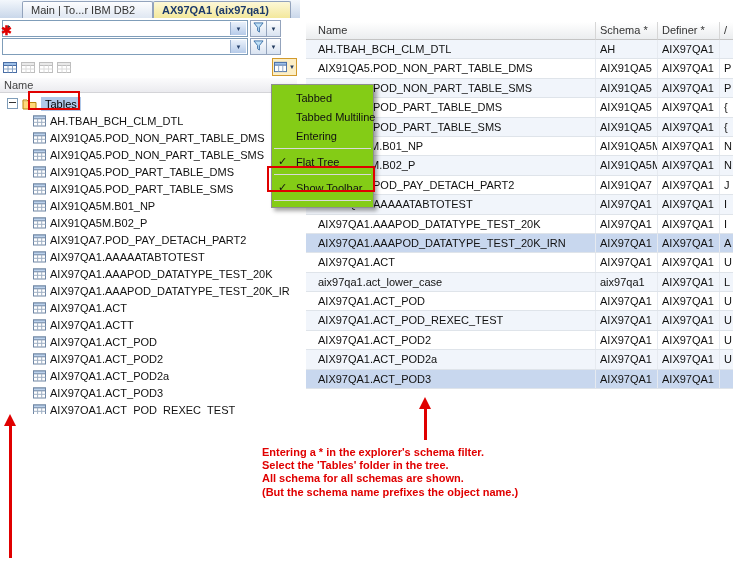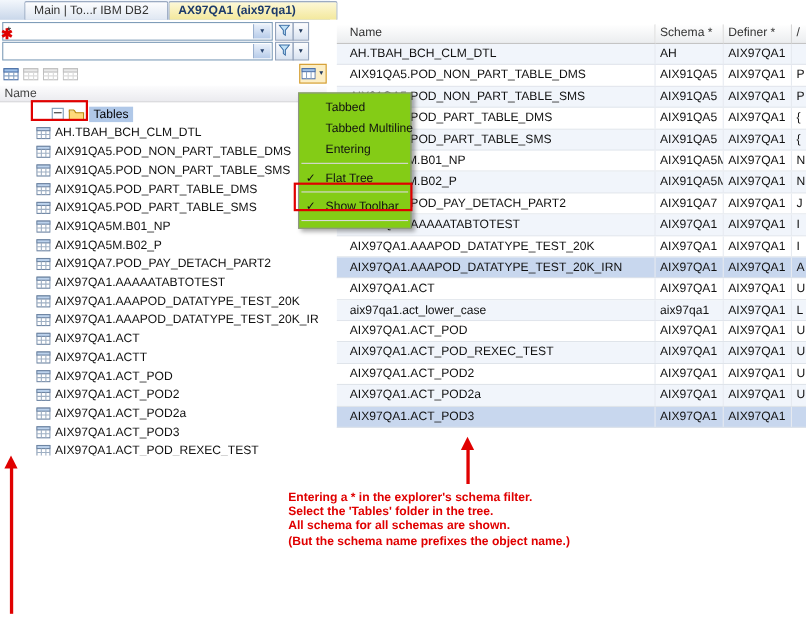--- a/index.html
+++ b/index.html
@@ -6,21 +6,21 @@
   body{font-family:"Liberation Sans",sans-serif;}
   #screen{position:relative;width:733px;height:565px;background:#fff;overflow:hidden;}
 
   
   #tabbar{position:absolute;left:0;top:0;width:300px;height:18px;
     background:linear-gradient(#f3f7fc,#c9d7ea);}
   .tab{position:absolute;top:1px;height:17px;font-size:11px;line-height:16px;
     padding:0 8px;border:1px solid #93a3bc;border-bottom:none;
     border-radius:2px 2px 0 0;box-sizing:border-box;white-space:nowrap;overflow:hidden;}
   .tab.inactive{left:22px;width:131px;background:linear-gradient(#fdfdfe,#dfe7f2);color:#333;}
-  .tab.active{left:153px;width:154px;background:linear-gradient(#fdf8d7,#f3e89c);
+  .tab.active{left:153px;width:138px;background:linear-gradient(#fdf8d7,#f3e89c);
     font-weight:bold;color:#1c3a6a;}
 
   
   .combo{position:absolute;height:17px;background:#fff;border:1px solid #7f9db9;box-sizing:border-box;}
   .combo .ctext{position:absolute;left:3px;top:1px;font-size:11px;line-height:14px;}
   .combo .carrow{position:absolute;right:1px;top:1px;bottom:1px;width:15px;
     background:linear-gradient(#eaf1fb,#b6cbe9);border-left:1px solid #9ab0cf;
     font-size:6px;color:#27436e;display:flex;align-items:center;justify-content:center;}
   .sqbtn{position:absolute;height:17px;border:1px solid #93a3bc;box-sizing:border-box;
     background:linear-gradient(#fdfdfe,#d9e3f1);display:flex;align-items:center;justify-content:center;padding:0;}
@@ -29,21 +29,21 @@
   .tbicon.dis{opacity:.42;filter:grayscale(1);}
   #viewbtn{position:absolute;left:272px;top:58px;width:25px;height:18px;
     border:1px solid #d29a2c;background:#fceec5;box-sizing:border-box;
     display:flex;align-items:center;justify-content:center;gap:2px;padding:0;}
   #viewbtn .da{font-size:6px;color:#223a5e;}
   #name-header{position:absolute;left:0;top:78px;width:297px;height:15px;
     background:linear-gradient(#fcfcfd,#ebebef);border-bottom:1px solid #d4d4d8;
     font-size:11px;line-height:14px;padding-left:4px;color:#444;box-sizing:border-box;}
 
   #tree{position:absolute;left:0;top:95px;width:297px;height:319px;overflow:hidden;}
-  #tree-root{height:17px;display:flex;align-items:center;padding-left:7px;font-size:11px;margin-left:40px;}
+  #tree-root{height:17px;display:flex;align-items:center;padding-left:7px;font-size:11px;}
   .expbox{width:9px;height:9px;border:1px solid #7f9db9;background:#fff;position:relative;margin-right:4px;flex:0 0 auto;}
   .expbox:before{content:"";position:absolute;left:1px;right:1px;top:3px;height:1px;background:#333;}
   #root-label{background:#b0c8e8;padding:1px 4px;color:#000;}
   .tree-row{height:17px;display:flex;align-items:center;padding-left:33px;font-size:11px;
     white-space:nowrap;color:#111;}
   .ticon{width:13px;height:12px;margin-right:4px;flex:0 0 auto;display:inline-flex;}
   .ficon{width:15px;height:12px;margin-right:4px;flex:0 0 auto;display:inline-flex;}
 
   
   #grid{position:absolute;left:306px;top:22px;width:427px;height:368px;overflow:hidden;}

